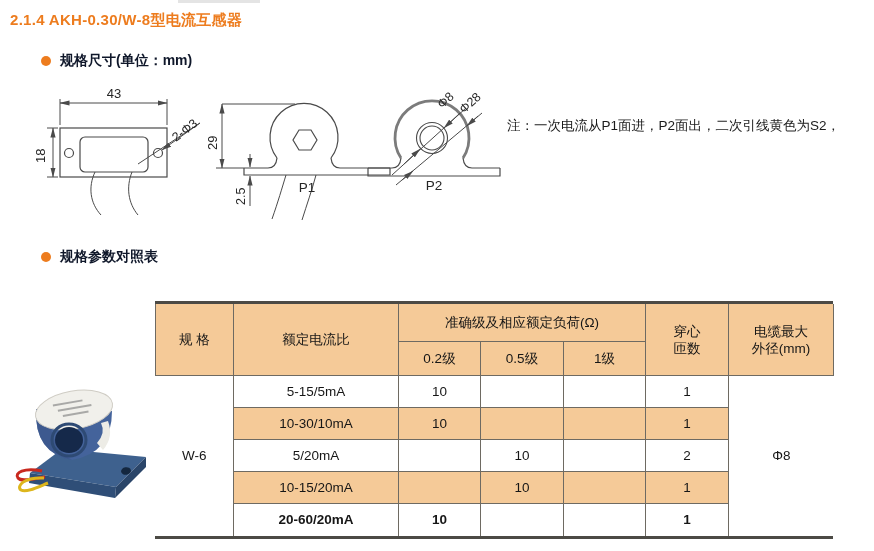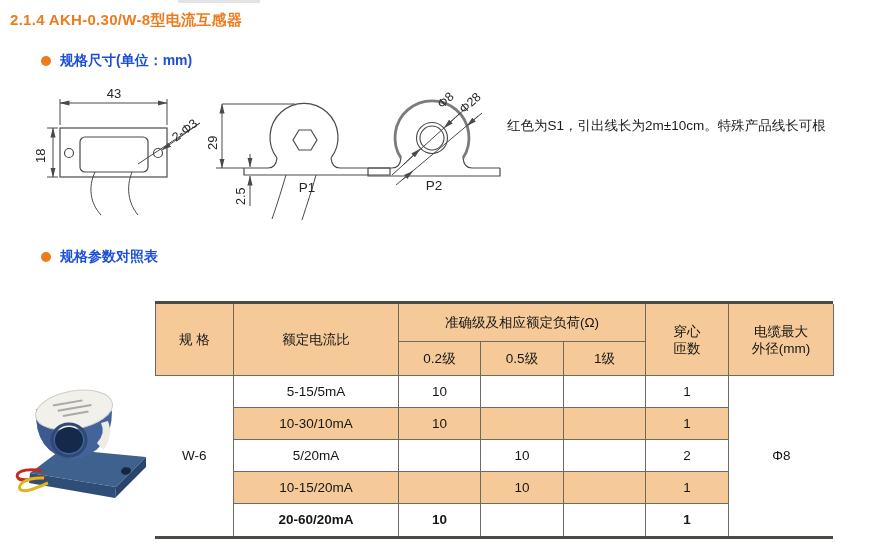--- a/index.html
+++ b/index.html
@@ -5,21 +5,21 @@
   html,body{margin:0;padding:0;background:#fff;}
   .frame{position:relative;width:874px;height:551px;background:#fff;overflow:hidden;
          font-family:"Liberation Sans",sans-serif;}
 
   .scan-artifact{position:absolute;left:178px;top:0;width:82px;height:3px;background:#d9d9d9;opacity:.7;}
 
   .page-title{position:absolute;left:10px;top:11px;font-size:15px;font-weight:bold;
               color:#ED7C1E;letter-spacing:.3px;white-space:nowrap;}
 
   .section{position:absolute;display:flex;align-items:center;gap:9px;
-           color:#1d4ed8;font-size:14px;font-weight:bold;white-space:nowrap;}
+           color:#0f172a;font-size:14px;font-weight:bold;white-space:nowrap;}
   .section .dot{width:10px;height:10px;border-radius:50%;background:#ED7C1E;flex:0 0 auto;}
   .sec-dim{left:41px;top:52px;}
   .sec-par{left:41px;top:248px;}
 
   .drawing{position:absolute;}
   .d-top{left:30px;top:85px;}
   .d-front{left:198px;top:88px;}
   .d-back{left:358px;top:82px;}
   svg text{font-family:"Liberation Sans",sans-serif;fill:#262626;}
   .dimline{stroke:#4a4a4a;stroke-width:1;fill:none;}
@@ -121,21 +121,21 @@
     <text font-size="12.5" transform="translate(84,27) rotate(-42)">Φ8</text>
 
     <line class="dimline" x1="38" y1="103" x2="124" y2="31"></line>
     <line class="dimline" x1="44" y1="98" x2="55" y2="89" marker-end="url(#arr)"></line>
     <line class="dimline" x1="120" y1="34" x2="109" y2="44" marker-end="url(#arr)"></line>
     <text font-size="12.5" transform="translate(106,32) rotate(-42)">Φ28</text>
     <text x="76" y="108" font-size="13.5" text-anchor="middle">P2</text>
   </svg>
 
   <div class="note">
-    <div>红色为S1，引出线长为2m±10cm。特殊产品线长可根</div>
+    <div>注：一次电流从P1面进，P2面出，二次引线黄色为S2，</div>
   </div>
 
   <div class="section sec-par">
     <span class="dot"></span>
     <span>规格参数对照表</span>
   </div>
 
   <svg class="product" width="155" height="132" viewBox="0 0 155 132">
 
     <polygon points="18,90 50,66 134,74 104,104" fill="#3E618E"></polygon>

